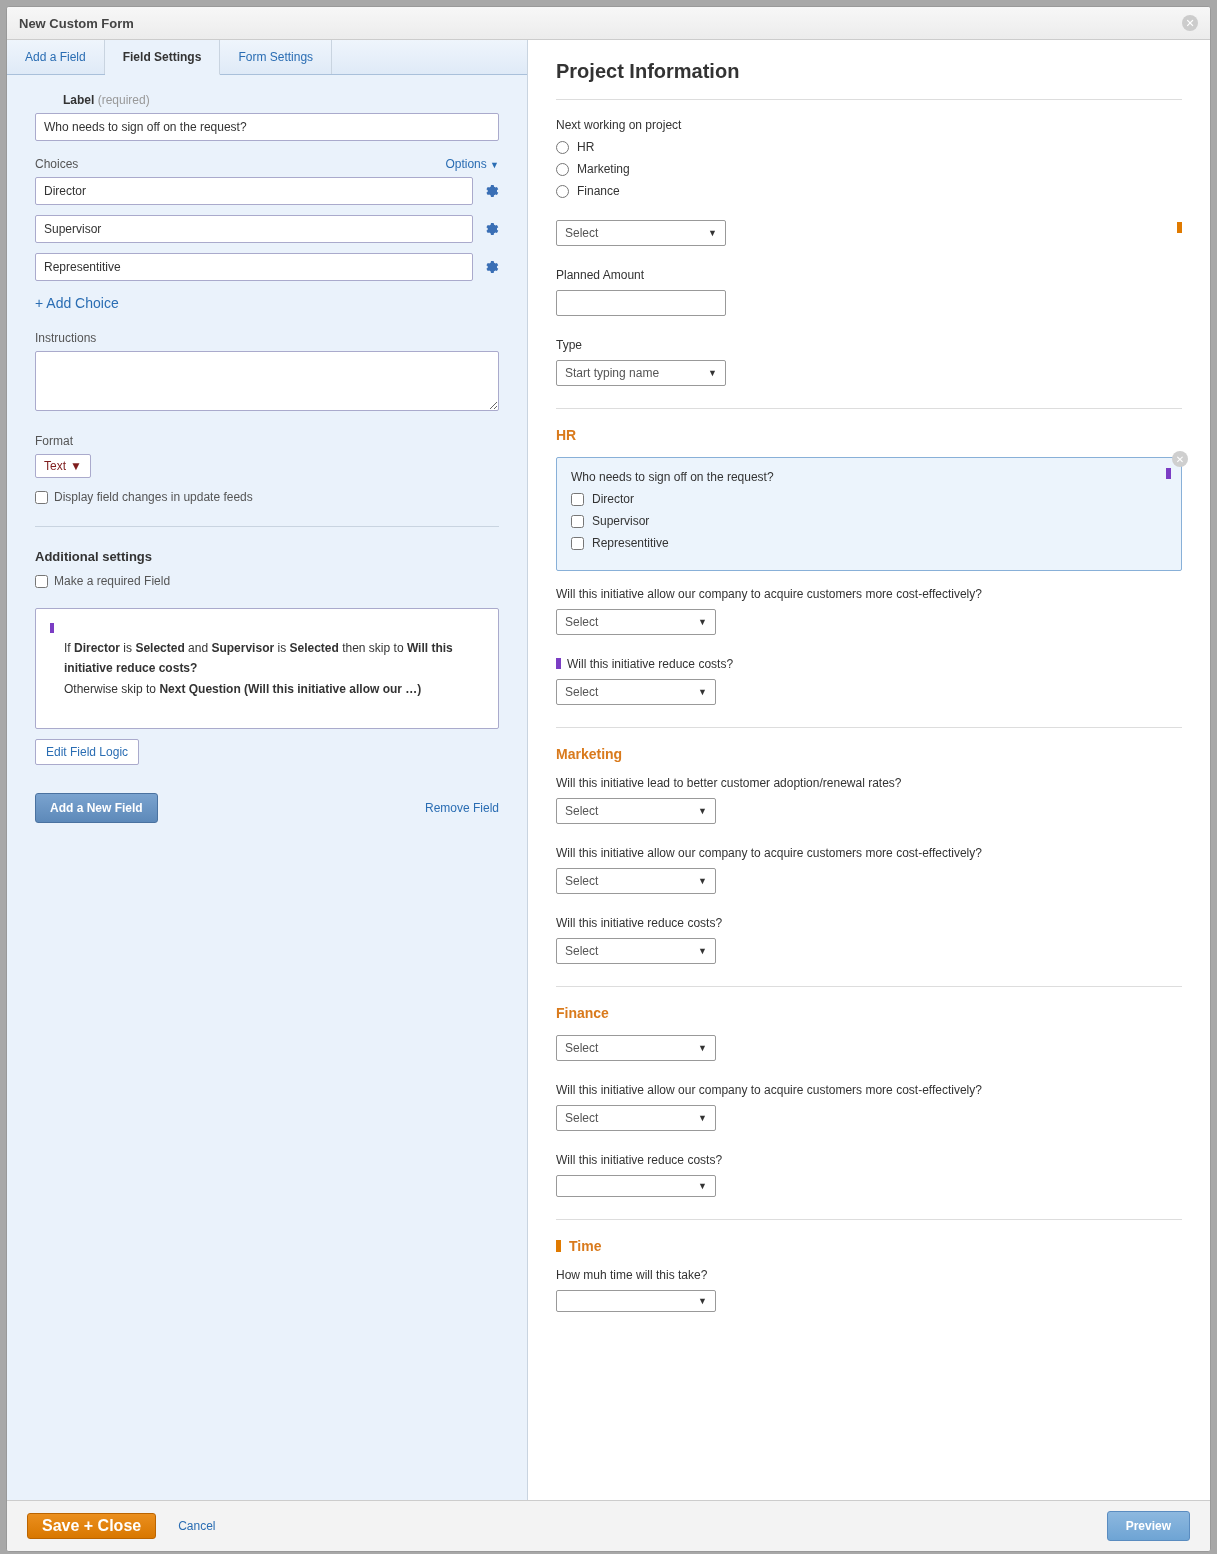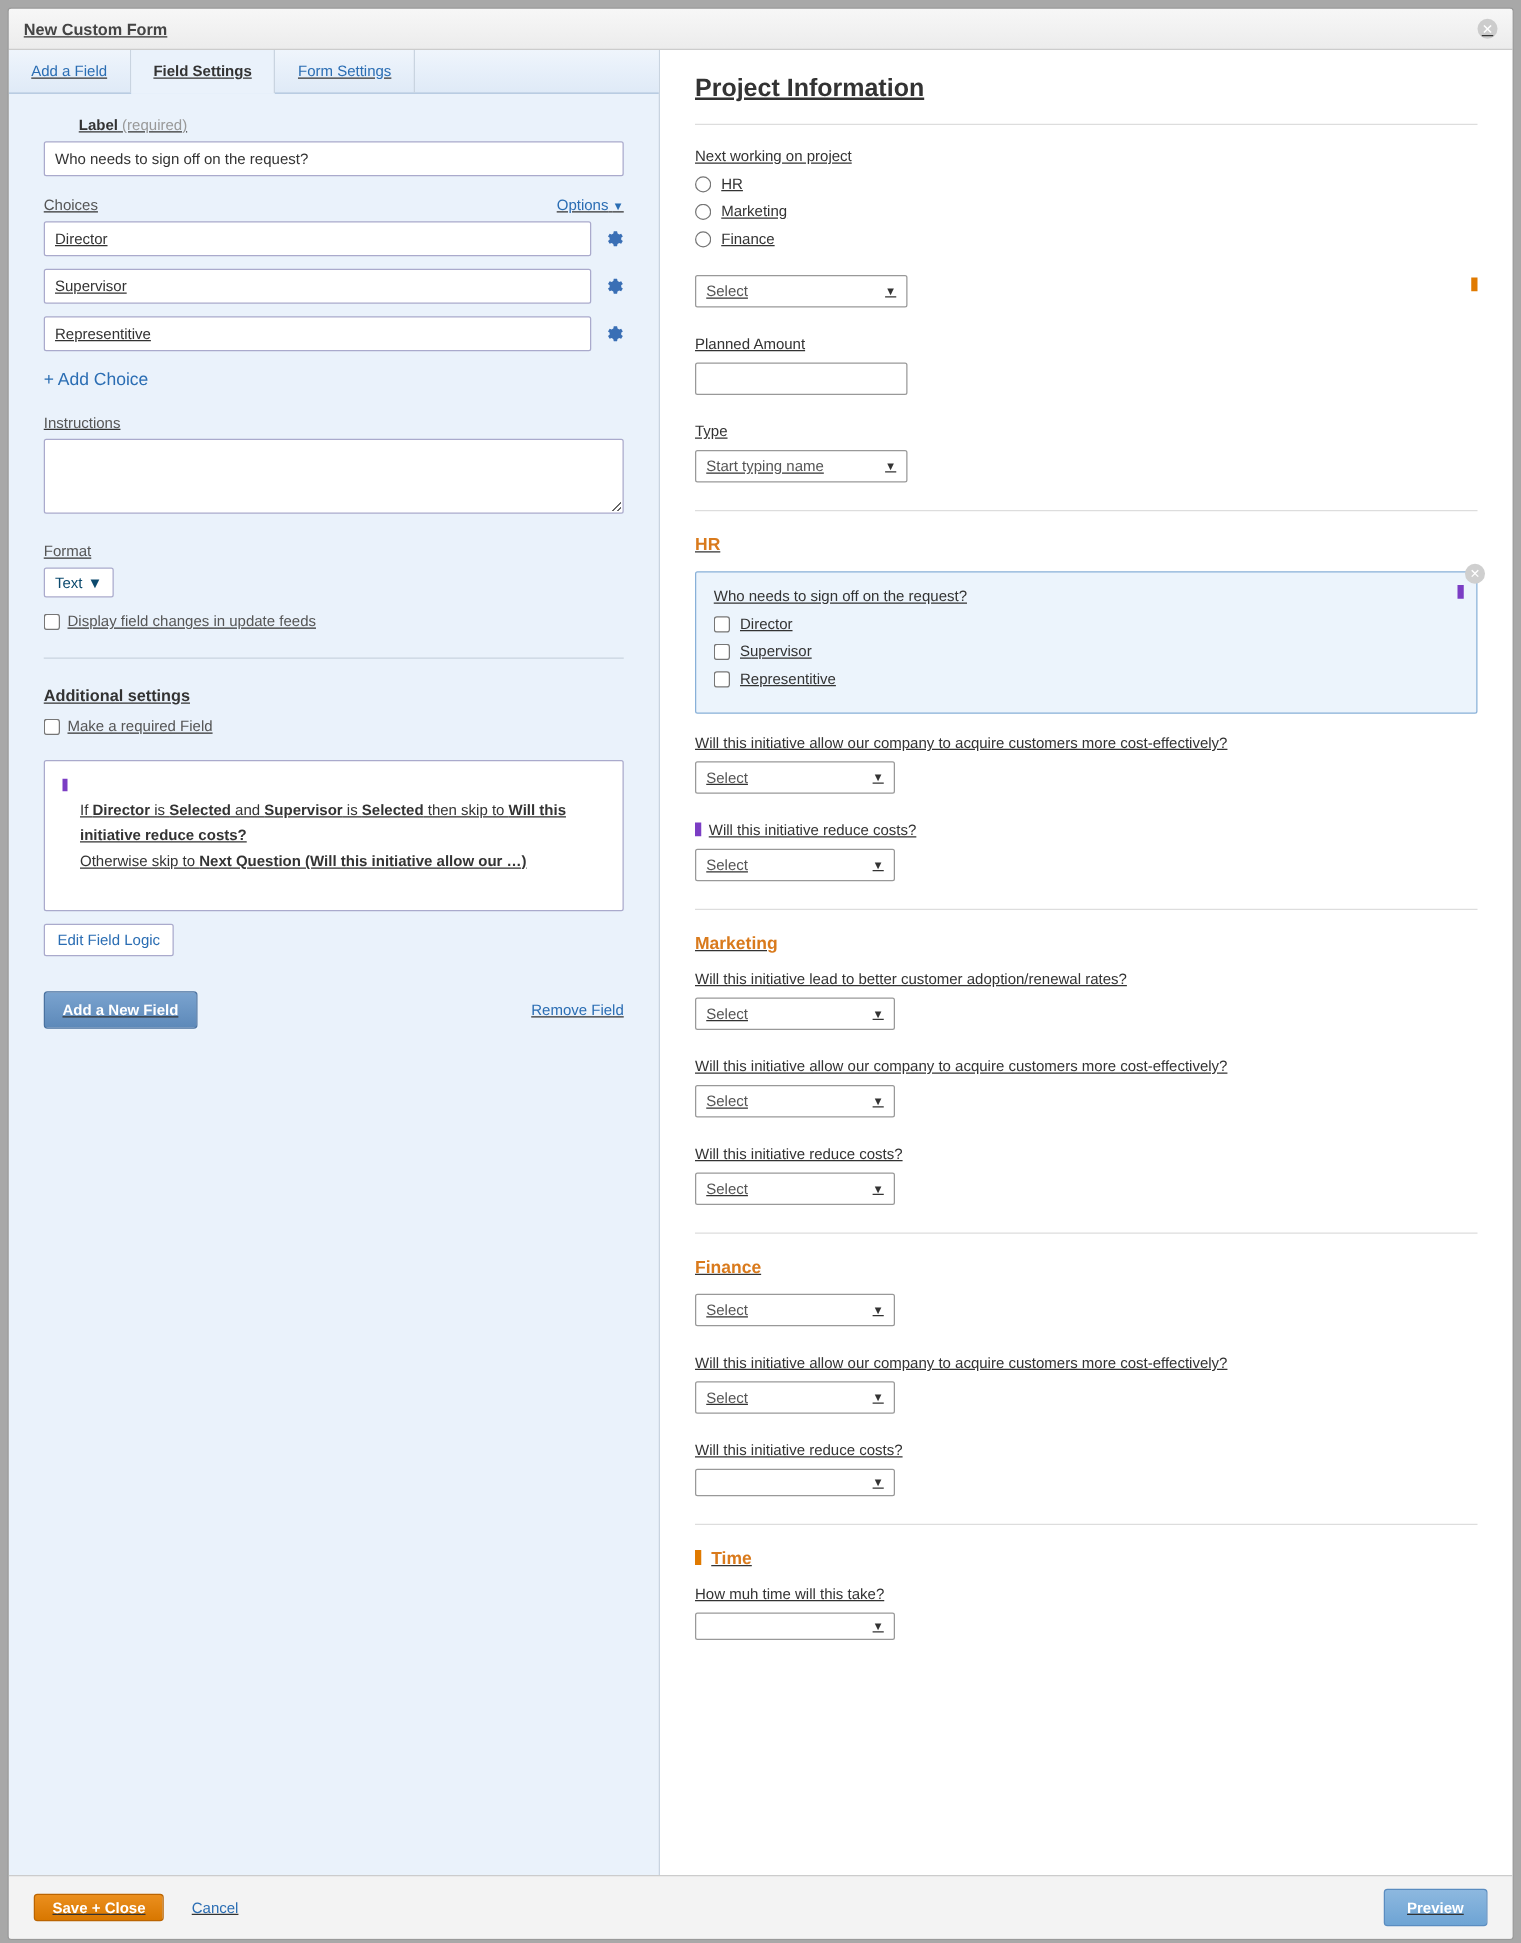--- a/index.html
+++ b/index.html
@@ -1,17 +1,17 @@
 <!DOCTYPE html>
 <html><head>
 <meta charset="utf-8">
 <style>
 * { box-sizing: border-box; margin: 0; padding: 0; font-family: "Segoe UI", "Helvetica Neue", Arial, sans-serif; }
 body { background: #a8a8a8; padding: 6px; font-size: 12px; color: #333; }
-.modal { background: #f0f0f0; border: 1px solid #999; border-radius: 3px; overflow: hidden; width: 1205px; margin: 0 auto; display: flex; flex-direction: column; text-decoration: underline; }
+.modal { background: #f0f0f0; border: 1px solid #999; border-radius: 3px; overflow: hidden; width: 1205px; margin: 0 auto; display: flex; flex-direction: column; }
 .titlebar { background: linear-gradient(#f7f7f7,#ececec); padding: 8px 12px; border-bottom: 1px solid #ccc; display: flex; justify-content: space-between; align-items: center; }
 .titlebar h1 { font-size: 13px; font-weight: bold; color: #444; }
 .close-x { width: 16px; height: 16px; border-radius: 50%; background: #ccc; color: #fff; display: flex; align-items: center; justify-content: center; font-size: 11px; cursor: pointer; }
 .body { display: flex; min-height: 1460px; }
 .left { width: 521px; background: #eaf2fb; border-right: 1px solid #c9d4e0; display: flex; flex-direction: column; }
 .tabs { display: flex; background: linear-gradient(#eff5fc,#dfeaf7); border-bottom: 1px solid #a9c0da; }
 .tab { padding: 10px 18px; font-size: 12px; color: #2a6db3; border-right: 1px solid #c9d4e0; cursor: pointer; }
 .tab.active { background: #eaf2fb; color: #333; font-weight: bold; border-bottom: 1px solid #eaf2fb; margin-bottom: -1px; text-align: center; }
 .panel-content { padding: 18px 28px; }
 .field-label { font-size: 12px; color: #555; margin-bottom: 6px; }
@@ -21,21 +21,21 @@
 .row-flex { display: flex; justify-content: space-between; align-items: center; margin-top: 16px; margin-bottom: 6px; }
 .options-link { color: #2a6db3; font-size: 12px; cursor: pointer; }
 .options-link .caret { font-size: 9px; }
 .choice-row { display: flex; align-items: center; gap: 10px; margin-bottom: 10px; }
 .choice-row .text-input { flex: 1; }
 .gear { width: 16px; height: 16px; color: #3a6fb5; cursor: pointer; display: flex; align-items: center; justify-content: center; flex-shrink: 0; }
 .gear svg { width: 16px; height: 16px; }
 .add-choice { color: #2a6db3; font-size: 14px; cursor: pointer; margin-top: 4px; display: inline-block; }
 .section-gap { margin-top: 20px; }
 .textarea { width: 100%; height: 60px; border: 1px solid #aac; border-radius: 2px; background: #fff; }
-.select-small { padding: 4px 8px; border: 1px solid #aac; border-radius: 2px; background: #fff; font-size: 12px; color: #0c4a6e; cursor: pointer; display: inline-flex; align-items: center; gap: 4px; }
+.select-small { padding: 4px 8px; border: 1px solid #aac; border-radius: 2px; background: #fff; font-size: 12px; color: #7f1d1d; cursor: pointer; display: inline-flex; align-items: center; gap: 4px; }
 .checkbox-row { display: flex; align-items: center; gap: 6px; margin-top: 12px; font-size: 12px; color: #555; }
 .checkbox-row input { cursor: pointer; }
 .divider { border-top: 1px solid #c9d4e0; margin: 22px 0; }
 .additional-title { font-weight: bold; font-size: 13px; color: #333; margin-bottom: 10px; }
 .logic-box { border: 1px solid #aac; border-radius: 2px; background: #fff; padding: 29px 14px; font-size: 12px; color: #333; line-height: 1.7; position: relative; }
 .logic-box .purple-dot { position: absolute; left: 14px; top: 14px; width: 4px; height: 10px; background: #7b3dc4; }
 .logic-box .txt { margin-left: 14px; }
 .edit-link-btn { margin-top: 10px; border: 1px solid #aac; border-radius: 2px; background: #fff; color: #2a6db3; font-size: 12px; padding: 5px 10px; cursor: pointer; display: inline-block; }
 .btn-row { display: flex; justify-content: space-between; align-items: center; margin-top: 28px; }
 .btn-primary-grey { background: linear-gradient(#7aa3cf,#5d89b9); color: #fff; border: 1px solid #4a72a0; border-radius: 3px; padding: 7px 14px; font-size: 12px; font-weight: bold; cursor: pointer; }
@@ -54,21 +54,21 @@
 .orange-mark { position: absolute; right: 0; top: 2px; width: 5px; height: 11px; background: #e07a00; }
 .purple-mark { width: 5px; height: 11px; background: #7b3dc4; display: inline-block; margin-right: 6px; vertical-align: -1px; }
 .section-heading { color: #d97a1c; font-weight: bold; font-size: 14px; margin: 8px 0 14px; }
 .section-heading.orange-bar::before { content:""; display:inline-block; width:5px; height:12px; background:#e07a00; margin-right:8px; vertical-align:-1px; }
 .highlight-block { border: 1px solid #88b0d8; background: #ecf4fc; border-radius: 2px; padding: 12px 14px; position: relative; margin-bottom: 16px; }
 .highlight-block .p-mark { position: absolute; right: 10px; top: 10px; width: 5px; height: 11px; background: #7b3dc4; }
 .highlight-block .close-mini { position: absolute; right: -7px; top: -7px; width: 16px; height: 16px; border-radius: 50%; background: #cfcfcf; color: #fff; font-size: 10px; display: flex; align-items: center; justify-content: center; cursor: pointer; }
 
 .footer { border-top: 1px solid #ccc; background: #f3f3f3; padding: 10px 20px; display: flex; justify-content: space-between; align-items: center; }
 .footer-left { display: flex; align-items: center; gap: 22px; }
-.btn-orange { background: linear-gradient(#eb8f1e,#d87700); color: #fff; border: 1px solid #bb6400; border-radius: 3px; padding: 3px 14px; font-size: 12px; font-weight: bold; cursor: pointer; }
+.btn-orange { background: linear-gradient(#eb8f1e,#d87700); color: #fff; border: 1px solid #bb6400; border-radius: 3px; padding: 3px 14px; font-size: 16px; font-weight: bold; cursor: pointer; }
 .btn-blue { background: linear-gradient(#8db8df,#6ea4d4); color: #fff; border: 1px solid #5a8cc0; border-radius: 3px; padding: 7px 18px; font-size: 12px; font-weight: bold; cursor: pointer; }
 .cancel-link { color: #2a6db3; font-size: 12px; cursor: pointer; }
 </style>
 </head>
 <body>
 
 <div class="modal">
   <div class="titlebar">
     <h1>New Custom Form</h1>
     <div class="close-x">✕</div>

